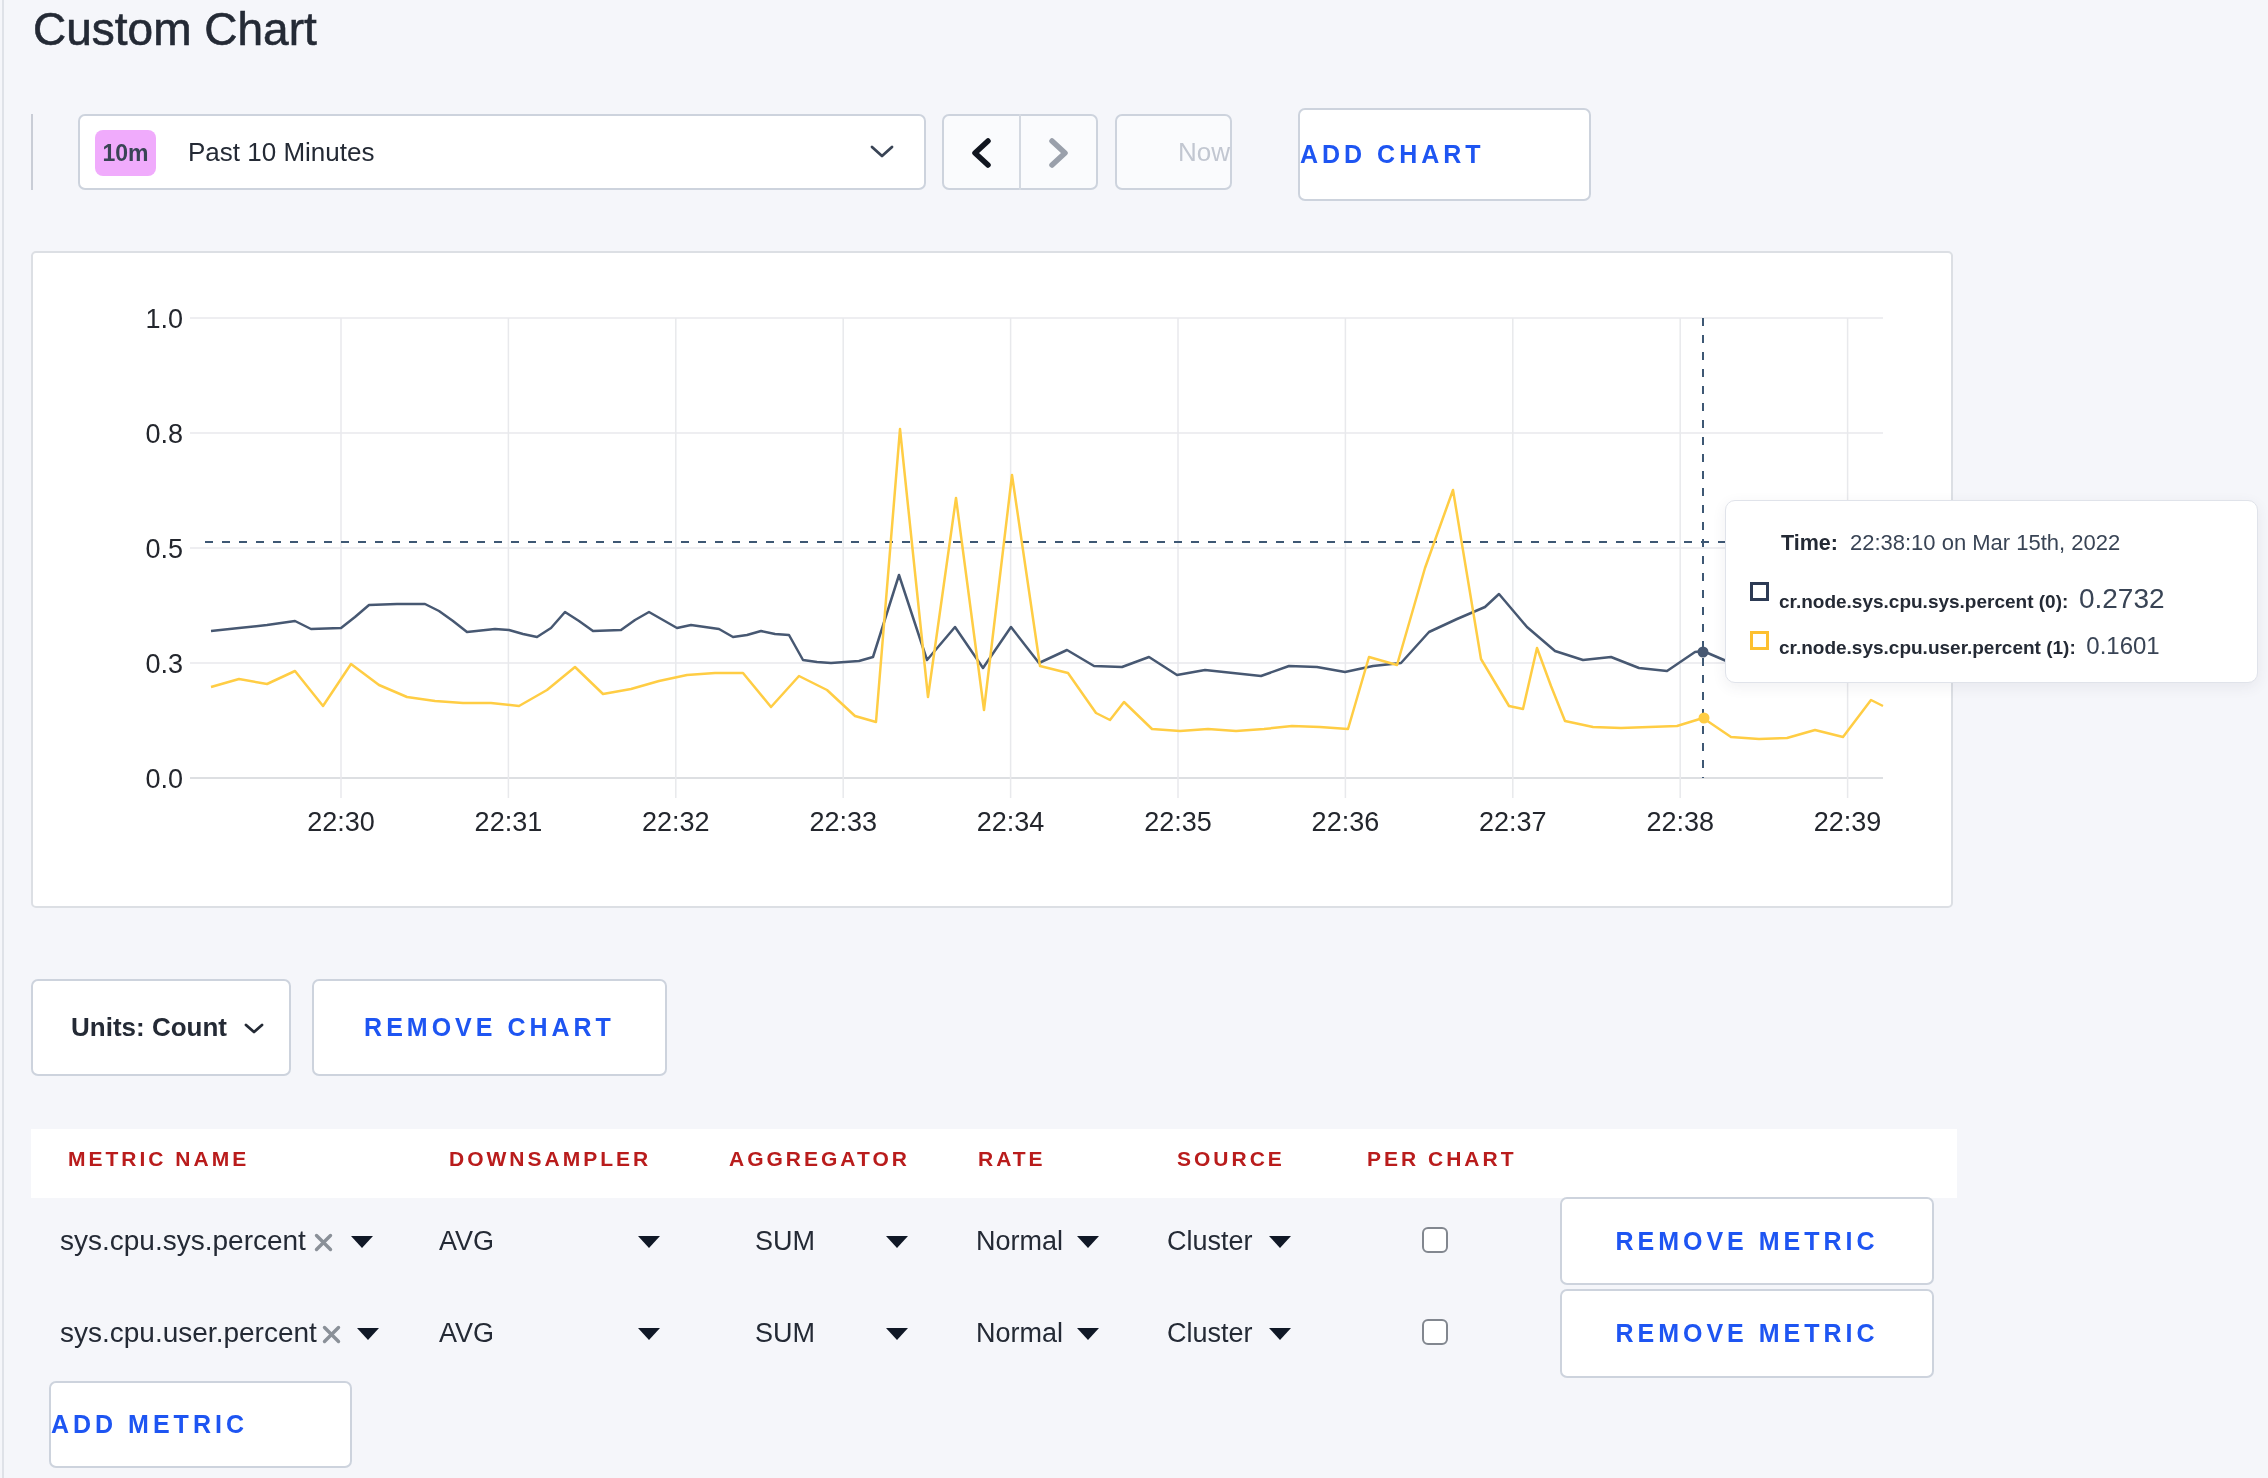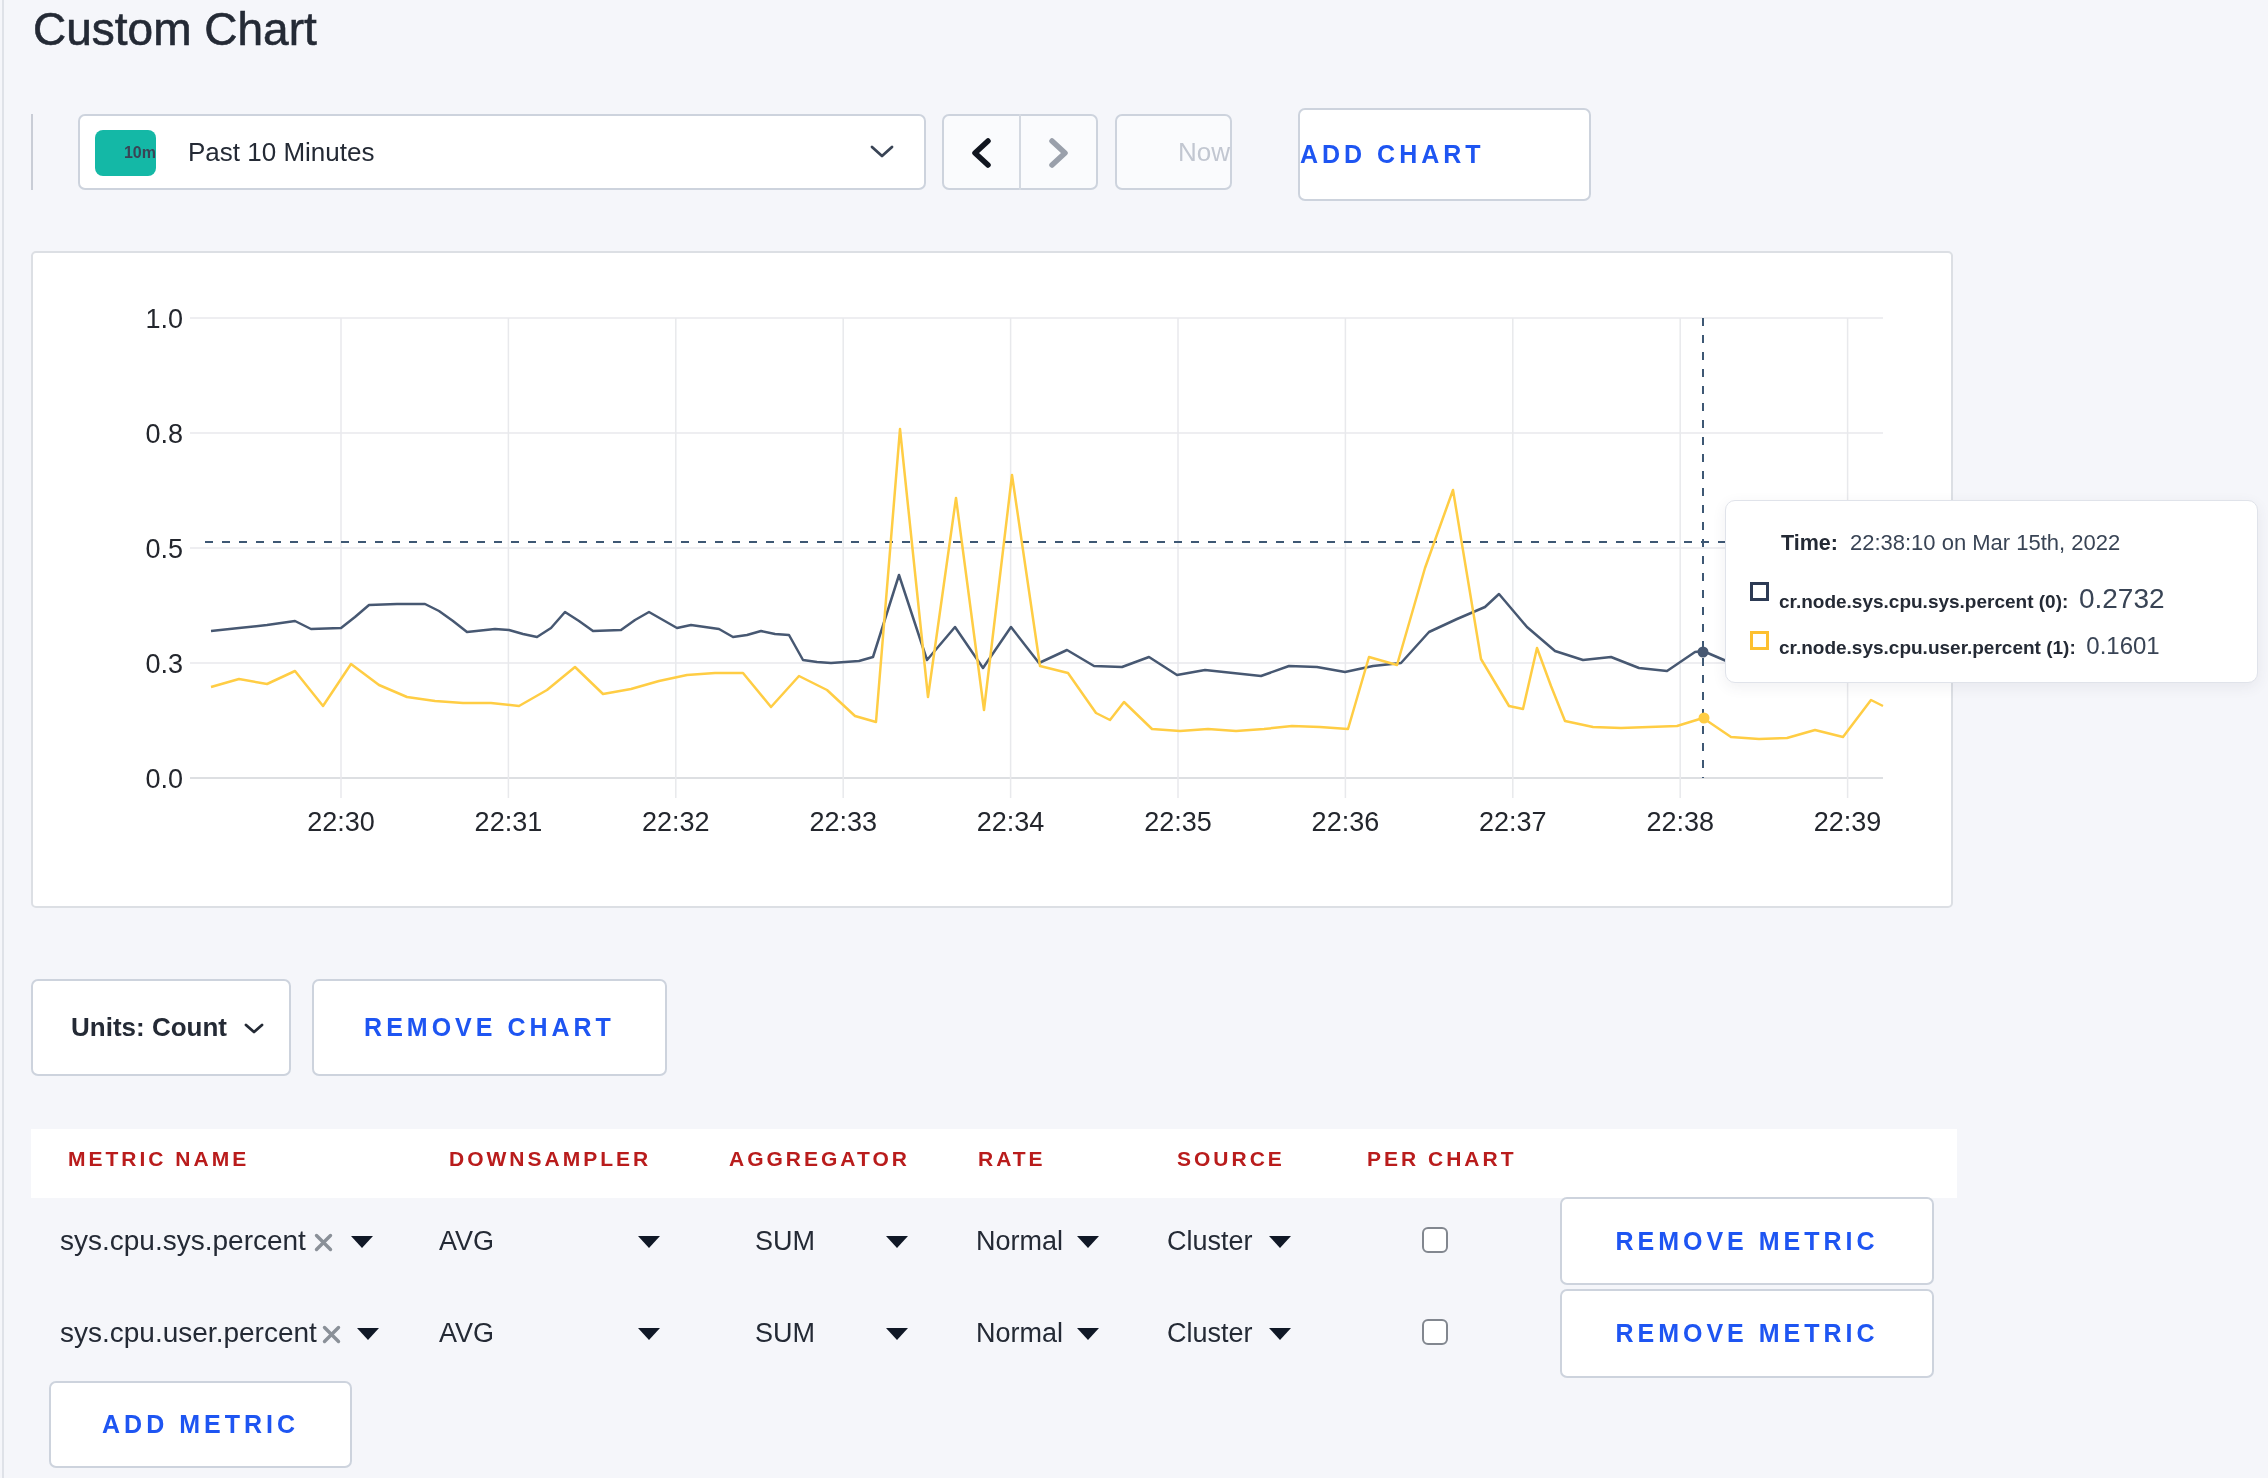--- a/index.html
+++ b/index.html
@@ -6,21 +6,21 @@
 .btn{position:absolute;background:#fff;border:2px solid #cdd3dd;border-radius:7px}
 .bluetxt{color:#1e55f2;letter-spacing:4px;font-size:25px;font-weight:700}
 .hdr{position:absolute;font-size:21px;letter-spacing:3px;font-weight:700;color:#b91c1c}
 .rowtxt{position:absolute;font-size:27px;color:#242a35}
 </style></head><body>
 <div class="abs" style="left:2px;top:0;width:2px;height:1478px;background:#dfe2e8"></div>
 <div class="abs" style="left:33px;top:6px;font-size:46px;line-height:1;color:#242a35;-webkit-text-stroke:0.6px #242a35">Custom Chart</div>
 
 <div class="abs" style="left:31px;top:114px;width:2px;height:76px;background:#c9cdd6"></div>
 <div class="btn" style="left:78px;top:114px;width:848px;height:76px"></div>
-<div class="abs" style="left:95px;top:130px;width:61px;height:46px;background:#14b8a6;border-radius:8px;text-align:right;line-height:46px;font-size:16px;font-weight:700;color:#394455">10m</div>
+<div class="abs" style="left:95px;top:130px;width:61px;height:46px;background:#f0abfc;border-radius:8px;text-align:center;line-height:46px;font-size:23px;font-weight:700;color:#394455">10m</div>
 <div class="abs" style="left:188px;top:114px;height:76px;line-height:76px;font-size:26px;color:#242a35">Past 10 Minutes</div>
 <svg style="position:absolute;left:870px;top:145px" width="24" height="13" viewBox="0 0 24 13">
     <polyline points="2,2 12.0,11 22,2" fill="none" stroke="#394455" stroke-width="2.8" stroke-linecap="round" stroke-linejoin="round"></polyline>
   </svg>
 <div class="btn" style="left:942px;top:114px;width:156px;height:76px;background:#fafbfd"></div>
 <div class="abs" style="left:1019px;top:114px;width:2px;height:76px;background:#d4d9e1"></div>
 <svg style="position:absolute;left:972px;top:138px" width="19" height="30" viewBox="0 0 19 30">
     <polyline points="16,3 3,15.0 16,27" fill="none" stroke="#10151f" stroke-width="5.5" stroke-linecap="round" stroke-linejoin="round"></polyline>
   </svg>
 <svg style="position:absolute;left:1049px;top:138px" width="19" height="30" viewBox="0 0 19 30">
@@ -135,12 +135,12 @@
 <div class="rowtxt" style="left:976px;top:1318px">Normal</div>
 <svg style="position:absolute;left:1077px;top:1328px" width="22" height="12" viewBox="0 0 22 12">
     <polygon points="0,0 22,0 11.0,12" fill="#101826"></polygon>
   </svg>
 <div class="rowtxt" style="left:1167px;top:1318px">Cluster</div>
 <svg style="position:absolute;left:1269px;top:1328px" width="22" height="12" viewBox="0 0 22 12">
     <polygon points="0,0 22,0 11.0,12" fill="#101826"></polygon>
   </svg>
 <div class="abs" style="left:1422px;top:1319px;width:26px;height:26px;border:2px solid #82878f;border-radius:6px;background:#fff"></div>
 <div class="btn" style="left:1560px;top:1289px;width:374px;height:89px;text-align:center;line-height:85px"><span class="bluetxt">REMOVE METRIC</span></div>
-<div class="btn" style="left:49px;top:1381px;width:303px;height:87px;text-align:center;line-height:83px"><span class="bluetxt">ADD METRIC</span></div>
+<div class="btn" style="left:49px;top:1381px;width:303px;height:87px;line-height:83px"><span class="bluetxt">ADD METRIC</span></div>
 </body></html>

